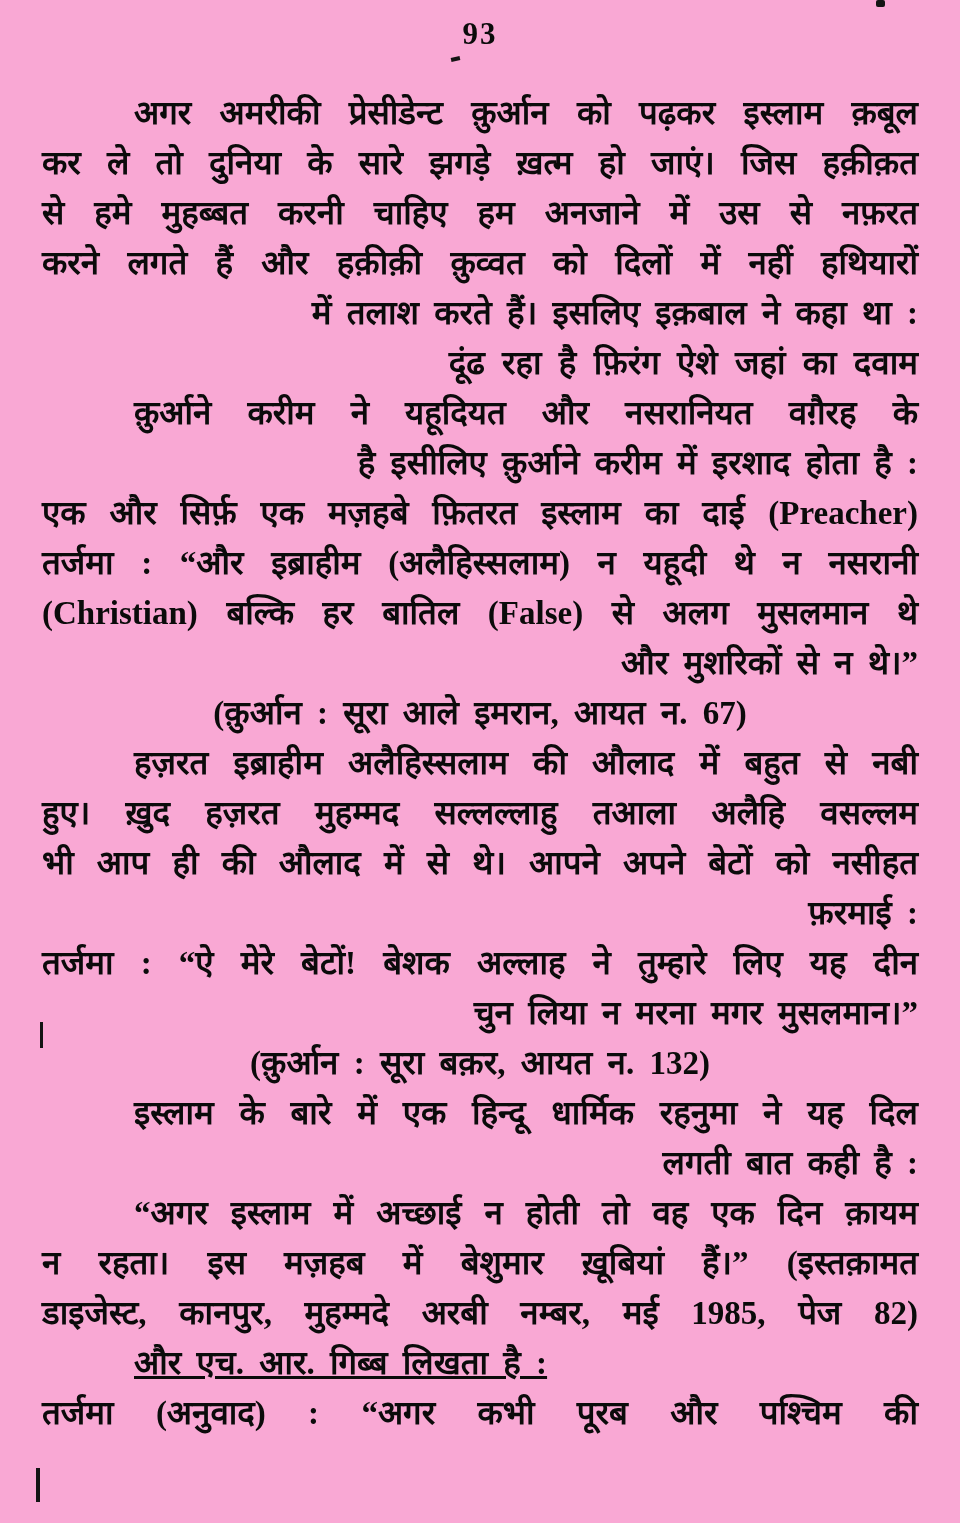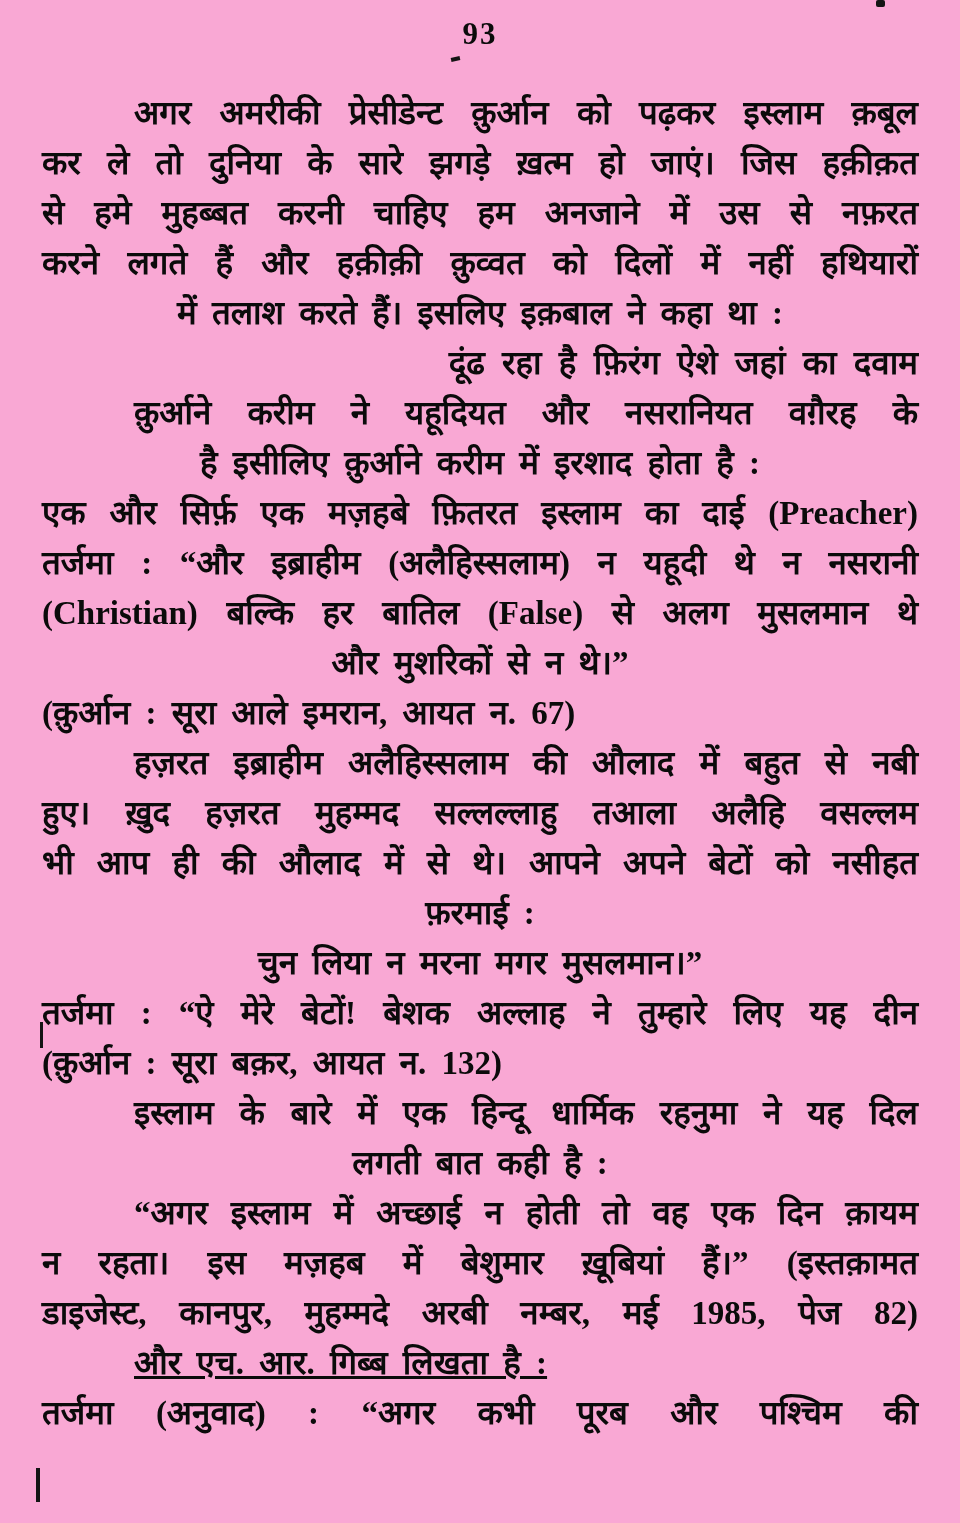--- a/index.html
+++ b/index.html
@@ -44,23 +44,23 @@
     overflow: visible;
   }
   
   .ln-full, .ln-indent {
     white-space: normal;
     text-align: justify;
     text-align-last: justify;
   }
   .ln-indent { padding-left: 92px; }
   .ln-indent-end { padding-left: 92px; text-align: left; text-decoration: underline; }
-  .ln-end    { text-align: center; }
+  .ln-end    { text-align: right; }
   .ln-center { text-align: right; word-spacing: 9px; }
-  .ln-right  { text-align: left; }
+  .ln-right  { text-align: center; }
   
   .artifact {
     position: absolute;
     background: #141414;
   }
   .art-dot-topright   { top: 0;    left: 876px; width: 9px;  height: 7px; border-radius: 2px; }
   .art-comma-pageno   { top: 57px; left: 451px; width: 9px;  height: 4px; transform: rotate(-12deg); }
   .art-bar-terjuma    { top: 1468px; left: 36px; width: 4px; height: 34px; }
   .art-speck-terjuma2 { top: 1022px; left: 40px; width: 3px; height: 26px; }
 </style>
@@ -87,22 +87,22 @@
     <div class="line ln-end">है इसीलिए क़ुर्आने करीम में इरशाद होता है :</div>
     <div class="line ln-full">एक और सिर्फ़ एक मज़हबे फ़ितरत इस्लाम का दाई (Preacher)</div>
     <div class="line ln-full">तर्जमा : “और इब्राहीम (अलैहिस्सलाम) न यहूदी थे न नसरानी</div>
     <div class="line ln-full">(Christian) बल्कि हर बातिल (False) से अलग मुसलमान थे</div>
     <div class="line ln-end">और मुशरिकों से न थे।”</div>
     <div class="line ln-right">(क़ुर्आन : सूरा आले इमरान, आयत न. 67)</div>
     <div class="line ln-indent">हज़रत इब्राहीम अलैहिस्सलाम की औलाद में बहुत से नबी</div>
     <div class="line ln-full">हुए। ख़ुद हज़रत मुहम्मद सल्लल्लाहु तआला अलैहि वसल्लम</div>
     <div class="line ln-full">भी आप ही की औलाद में से थे। आपने अपने बेटों को नसीहत</div>
     <div class="line ln-end">फ़रमाई :</div>
+    <div class="line ln-full">तर्जमा : “ऐ मेरे बेटों! बेशक अल्लाह ने तुम्हारे लिए यह दीन</div>
     <div class="line ln-end">चुन लिया न मरना मगर मुसलमान।”</div>
-    <div class="line ln-full">तर्जमा : “ऐ मेरे बेटों! बेशक अल्लाह ने तुम्हारे लिए यह दीन</div>
     <div class="line ln-right">(क़ुर्आन : सूरा बक़र, आयत न. 132)</div>
     <div class="line ln-indent">इस्लाम के बारे में एक हिन्दू धार्मिक रहनुमा ने यह दिल</div>
     <div class="line ln-end">लगती बात कही है :</div>
     <div class="line ln-indent">“अगर इस्लाम में अच्छाई न होती तो वह एक दिन क़ायम</div>
     <div class="line ln-full">न रहता। इस मज़हब में बेशुमार ख़ूबियां हैं।” (इस्तक़ामत</div>
     <div class="line ln-full">डाइजेस्ट, कानपुर, मुहम्मदे अरबी नम्बर, मई 1985, पेज 82)</div>
     <div class="line ln-indent-end">और एच. आर. गिब्ब लिखता है :</div>
     <div class="line ln-full">तर्जमा (अनुवाद) : “अगर कभी पूरब और पश्चिम की</div>
   </div>
 

